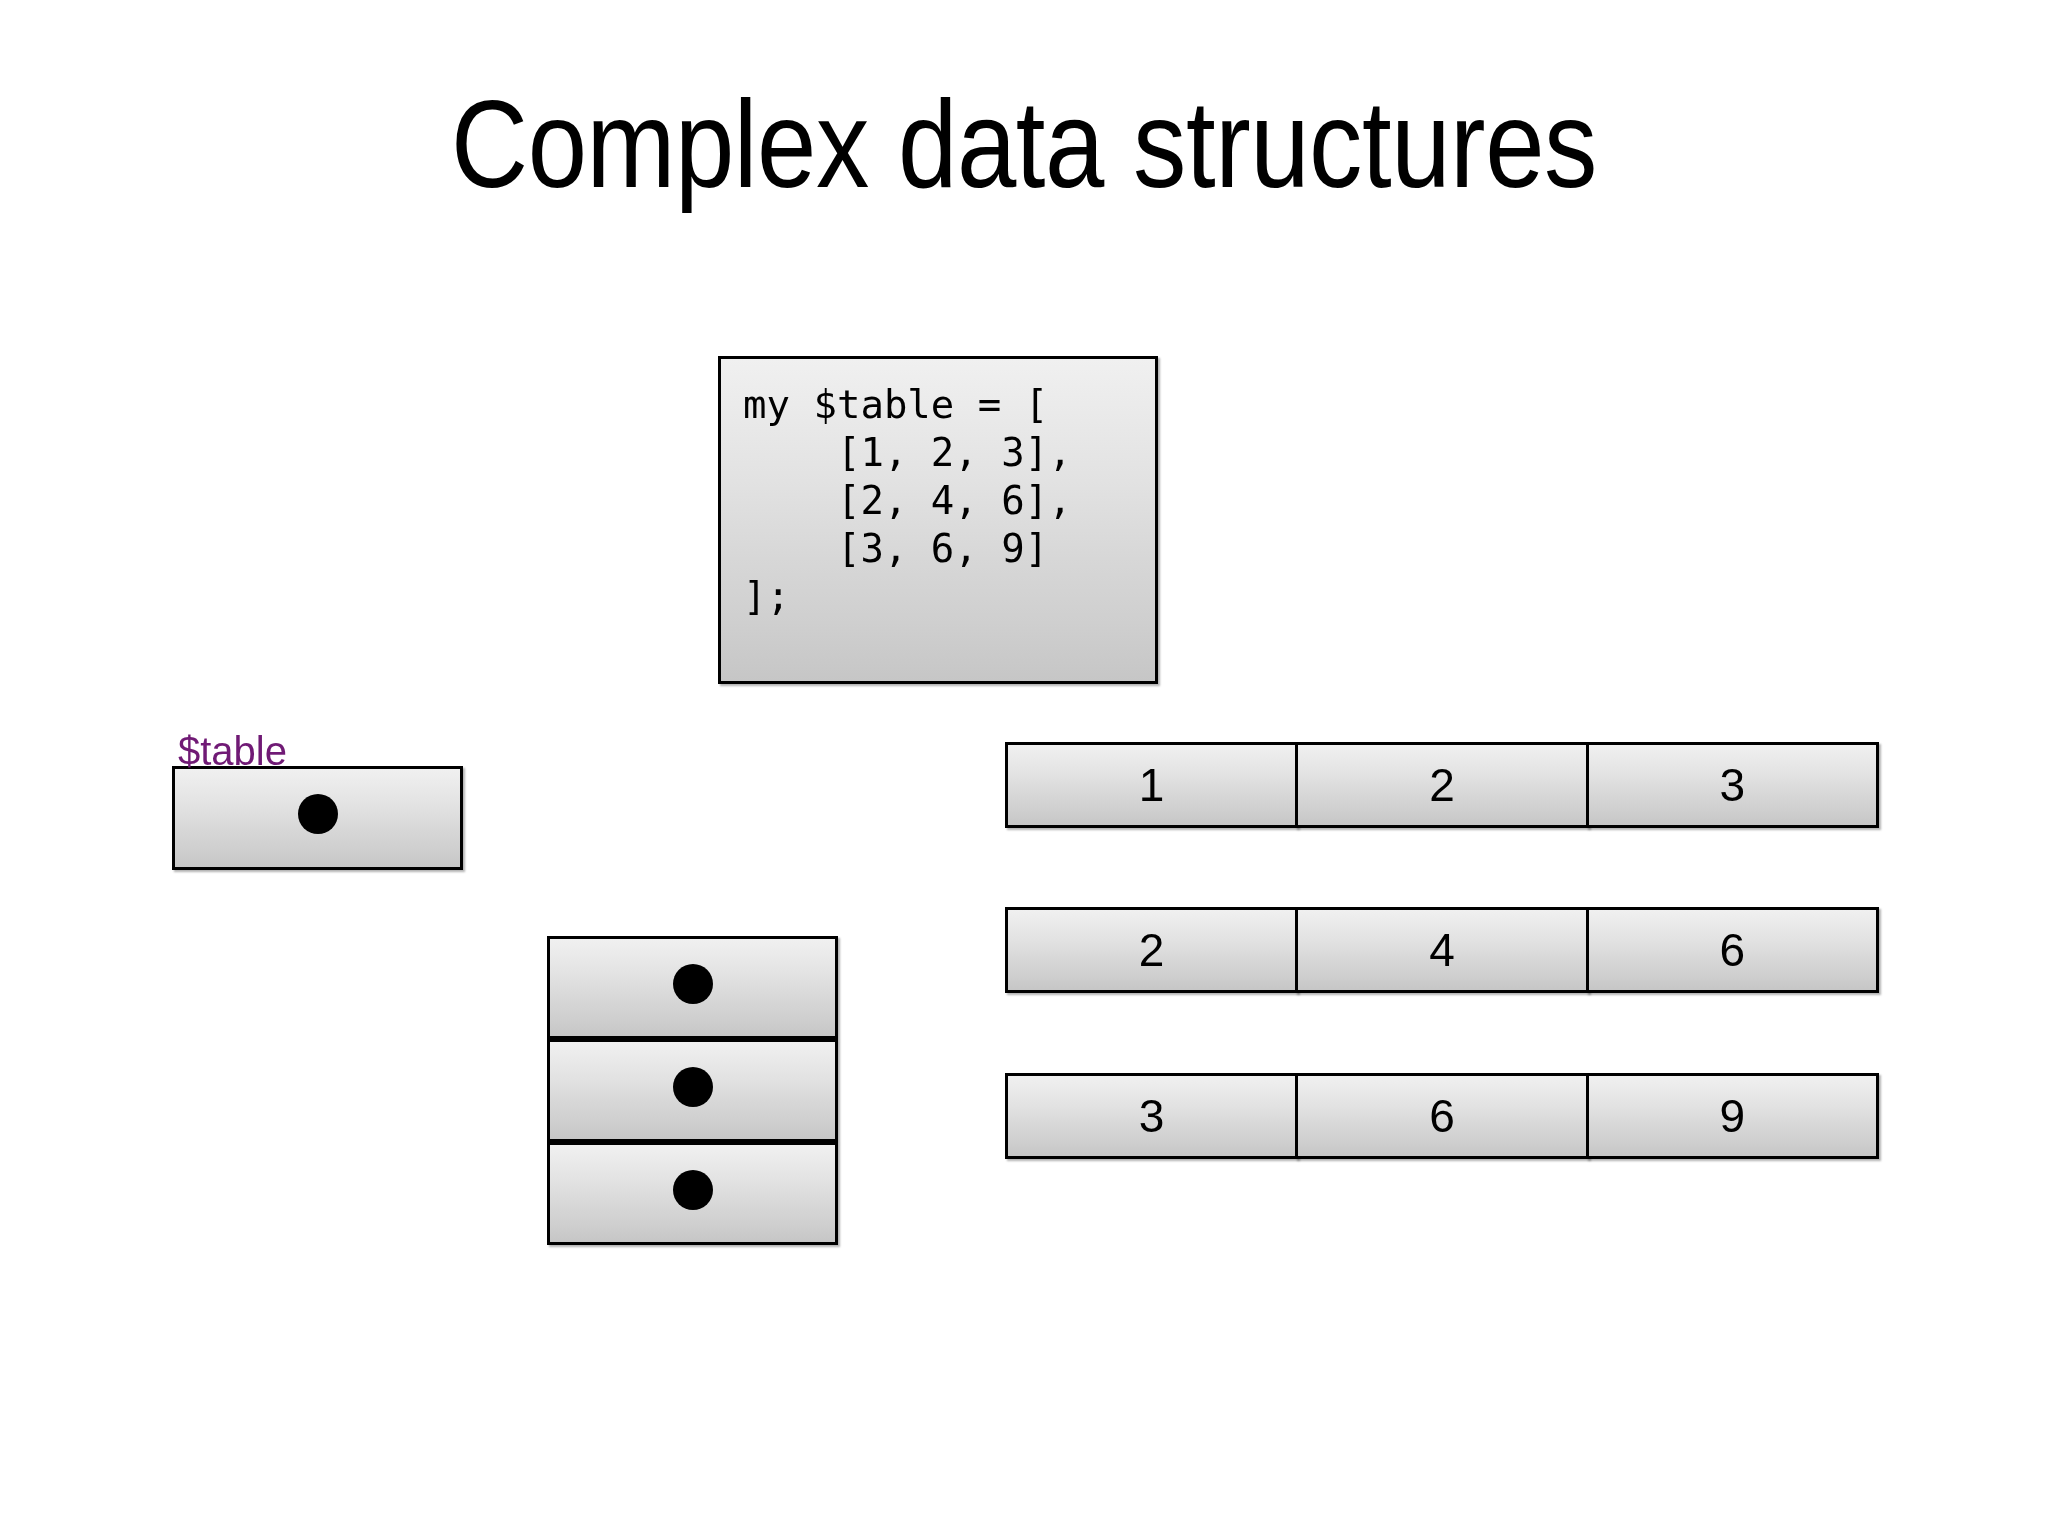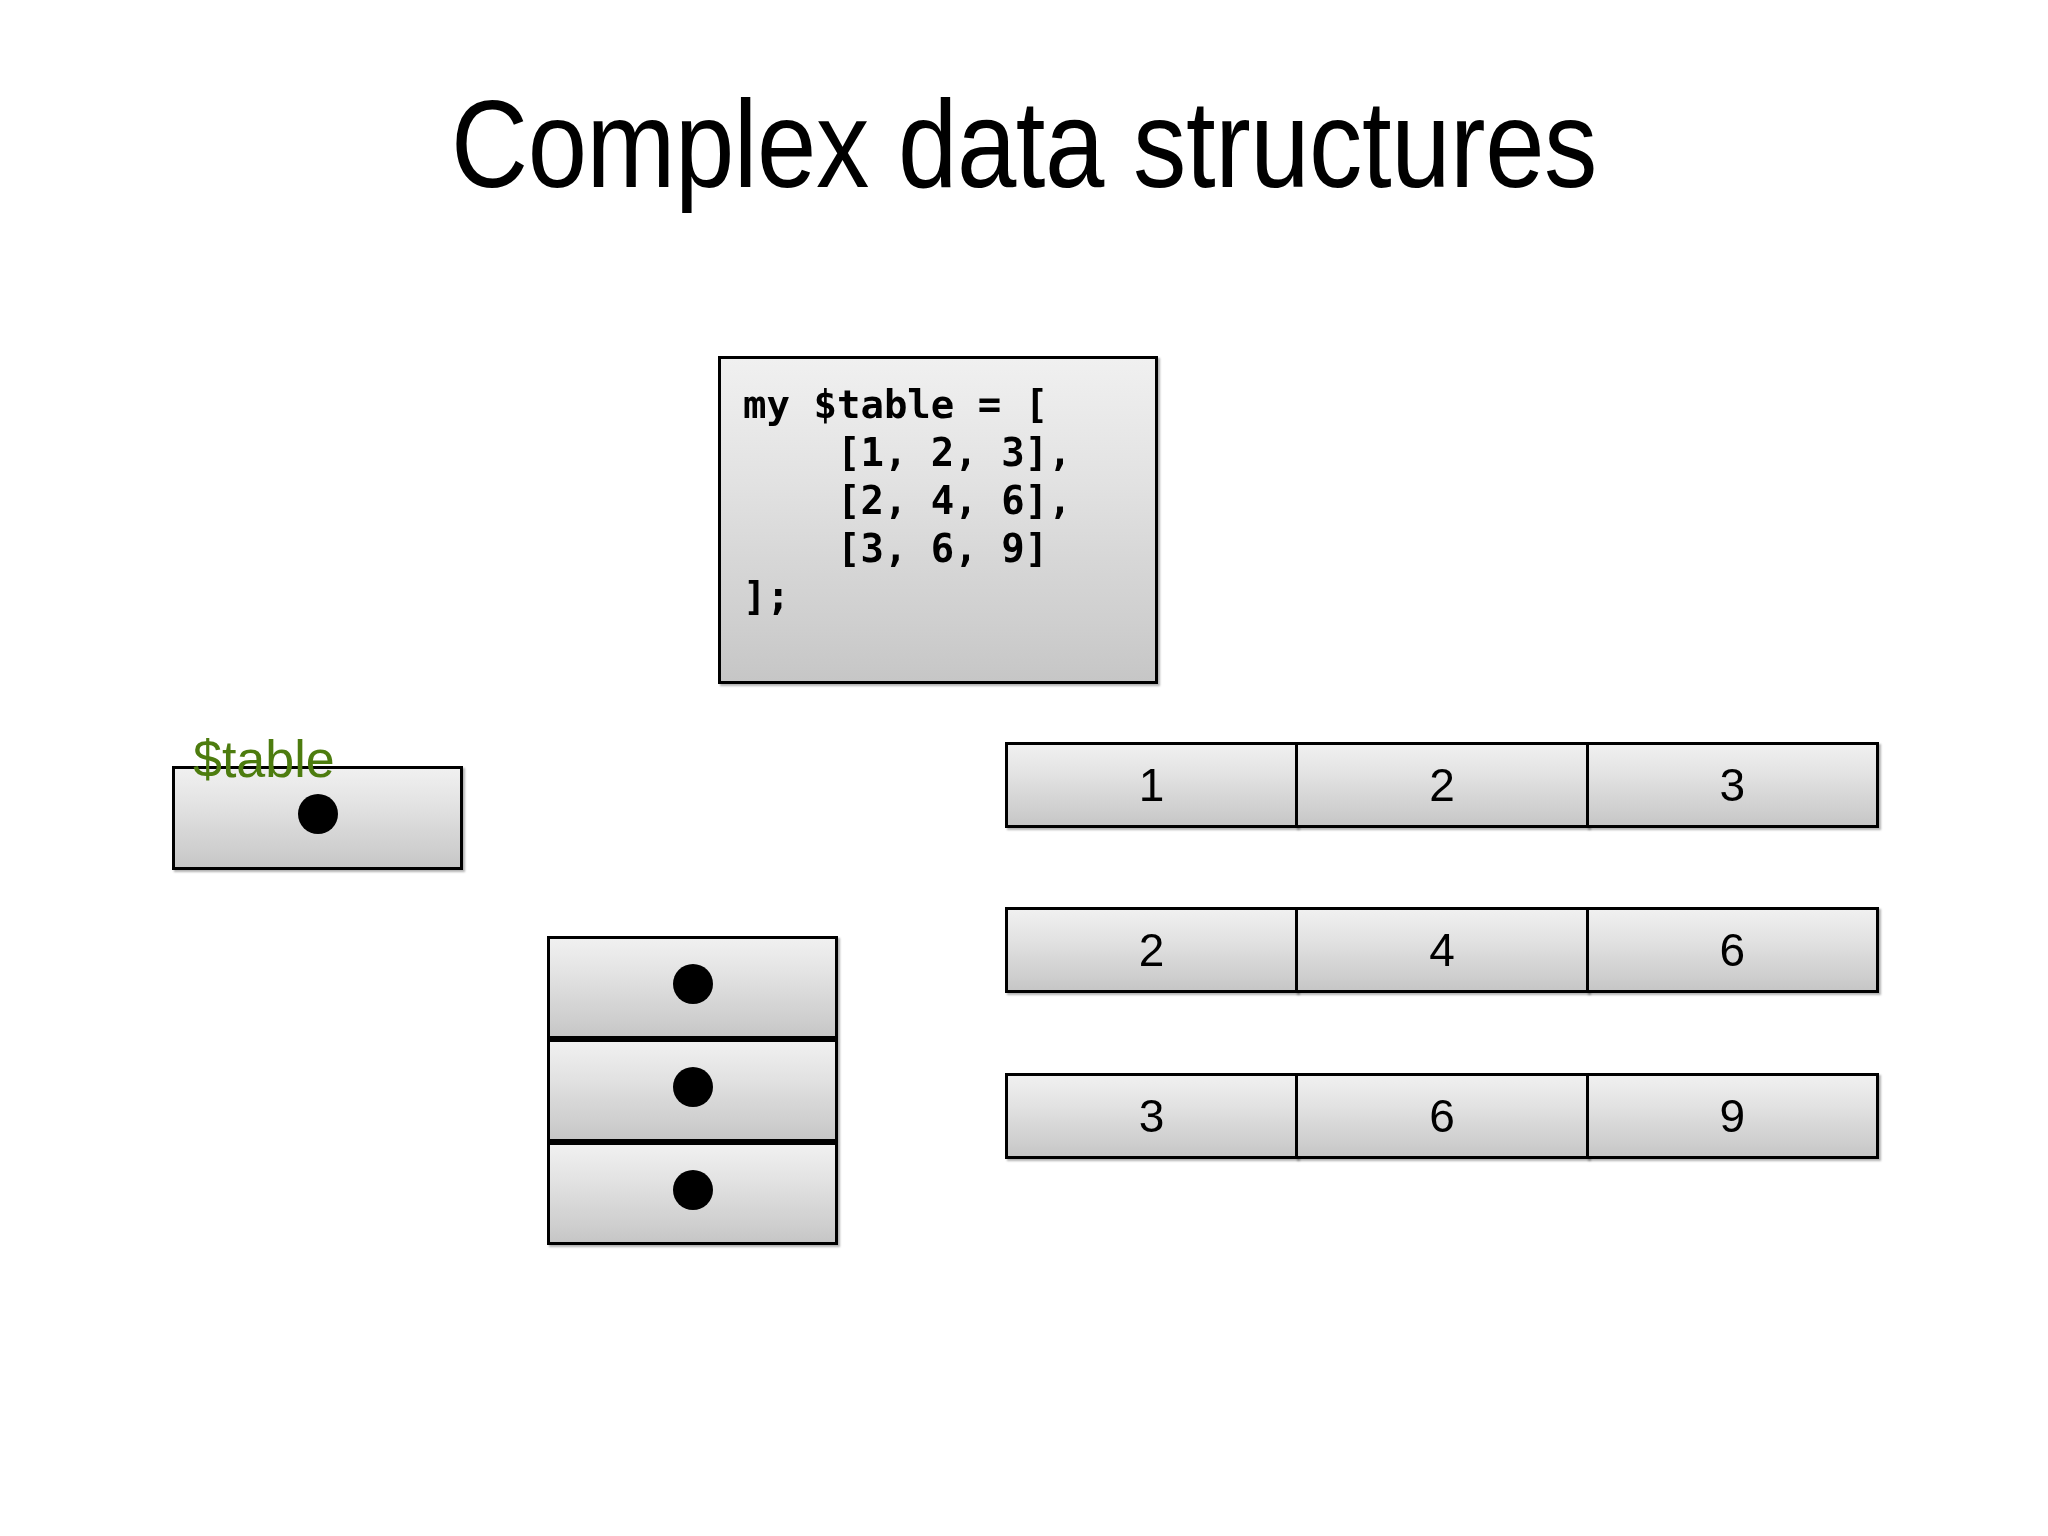--- a/index.html
+++ b/index.html
@@ -55,36 +55,36 @@
     width: 440px;
     height: 328px;
     border-width: 3px;
     padding: 22px 0 0 22px;
     overflow: hidden;
   }
   #code-text {
     margin: 0;
     font-family: "DejaVu Sans Mono", "Liberation Mono", monospace;
     font-size: 39px;
-    font-weight: 700;
+    font-weight: 400;
     line-height: 1.23;
     color: #000000;
     white-space: pre;
     letter-spacing: 0px;
   }
 
   
   #table-label {
     position: absolute;
-    left: 193px;
+    left: 178px;
     top: 729px;
     font-family: "Liberation Sans", sans-serif;
-    font-size: 52px;
-    font-weight: 400;
-    color: #4d7c0f;
+    font-size: 40px;
+    font-weight: 400;
+    color: #701a75;
     white-space: nowrap;
     z-index: 5;
   }
   #table-ref-box {
     left: 172px;
     top: 766px;
     width: 291px;
     height: 104px;
   }
 

